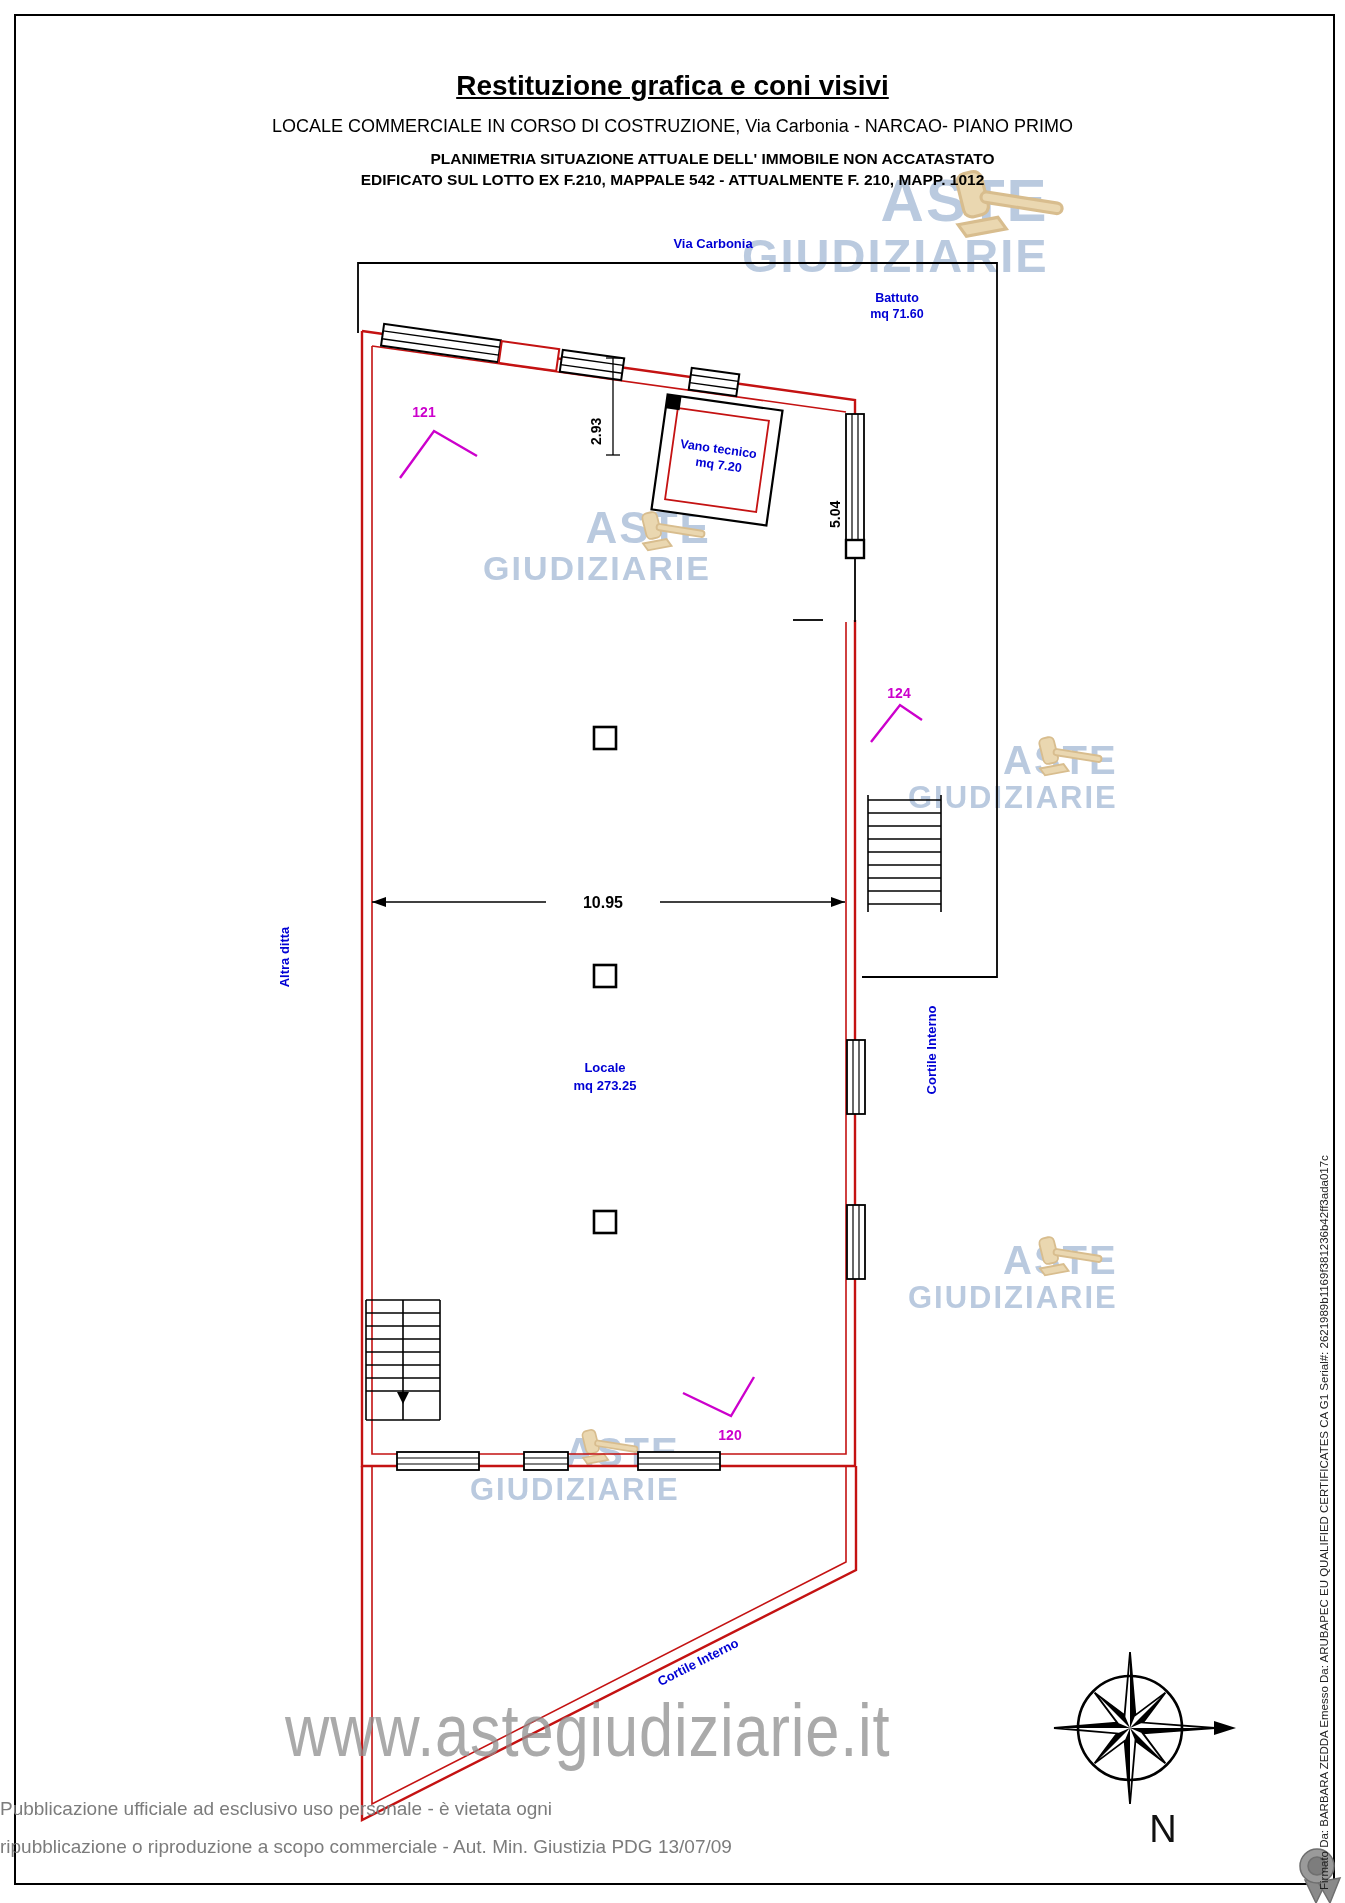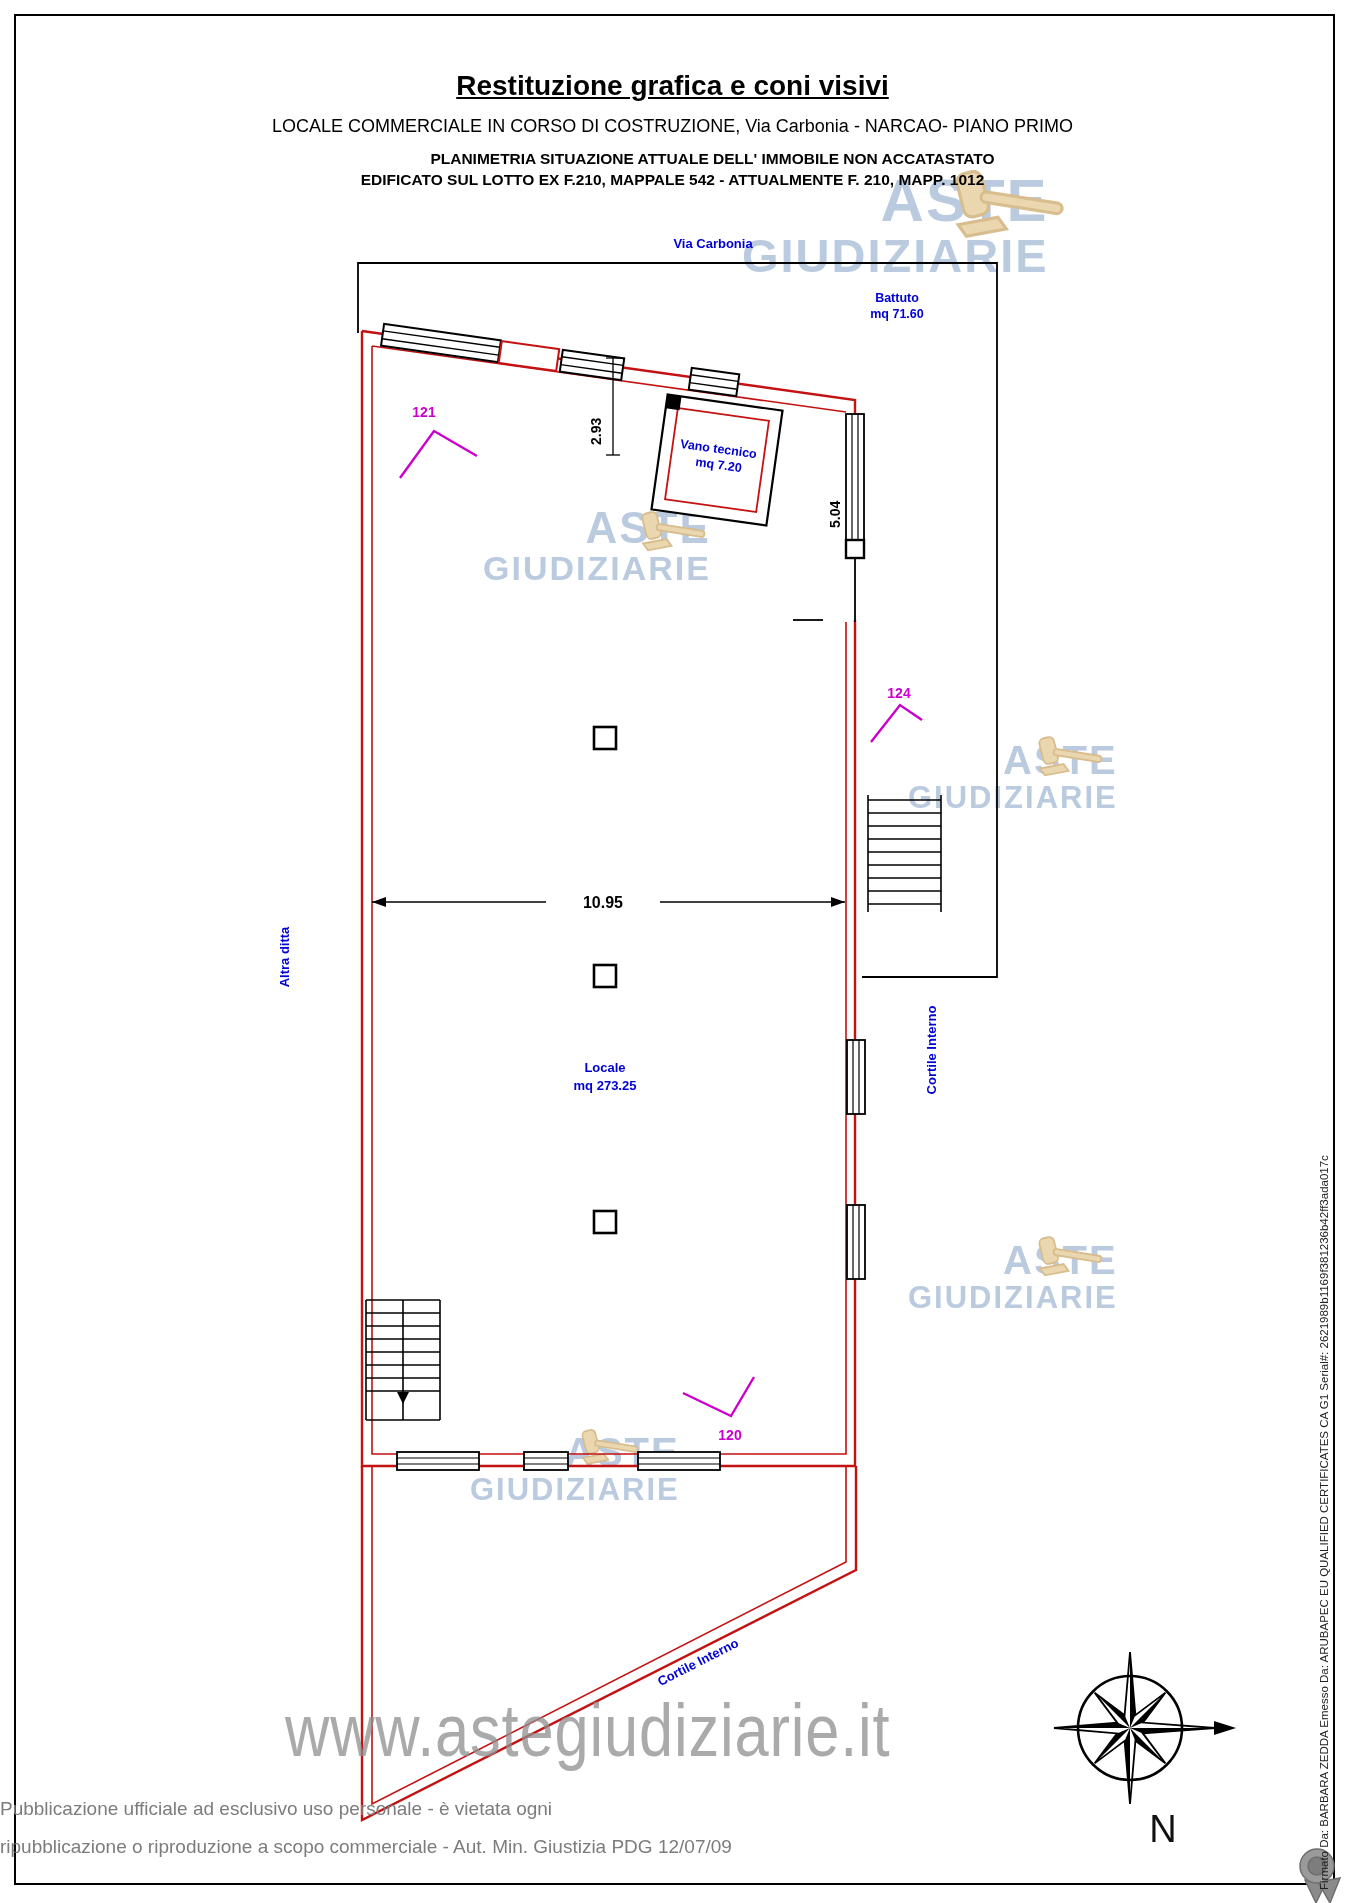--- a/index.html
+++ b/index.html
@@ -262,17 +262,17 @@
   </svg>
 
   <div class="wm-site">www.astegiudiziarie.it</div>
 
   <div class="hdr hdr-title">Restituzione grafica e coni visivi</div>
   <div class="hdr hdr-l2">LOCALE COMMERCIALE IN CORSO DI COSTRUZIONE, Via Carbonia - NARCAO- PIANO PRIMO</div>
   <div class="hdr hdr-l3">PLANIMETRIA SITUAZIONE ATTUALE DELL' IMMOBILE NON ACCATASTATO</div>
   <div class="hdr hdr-l4">EDIFICATO SUL LOTTO EX F.210, MAPPALE 542 - ATTUALMENTE F. 210, MAPP. 1012</div>
 
   <div class="footer-line footer1">Pubblicazione ufficiale ad esclusivo uso personale - è vietata ogni</div>
-  <div class="footer-line footer2">ripubblicazione o riproduzione a scopo commerciale - Aut. Min. Giustizia PDG 12/07/09</div>
+  <div class="footer-line footer2">ripubblicazione o riproduzione a scopo commerciale - Aut. Min. Giustizia PDG 13/07/09</div>
 
   <div class="signature">Firmato Da: BARBARA ZEDDA Emesso Da: ARUBAPEC EU QUALIFIED CERTIFICATES CA G1 Serial#: 2621989b1169f381236b42ff3ada017c</div>
 
 </div>
 
 </body></html>

